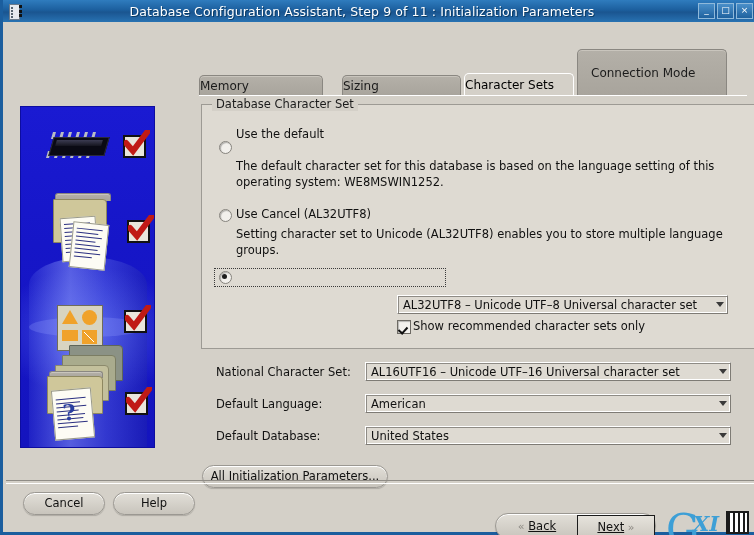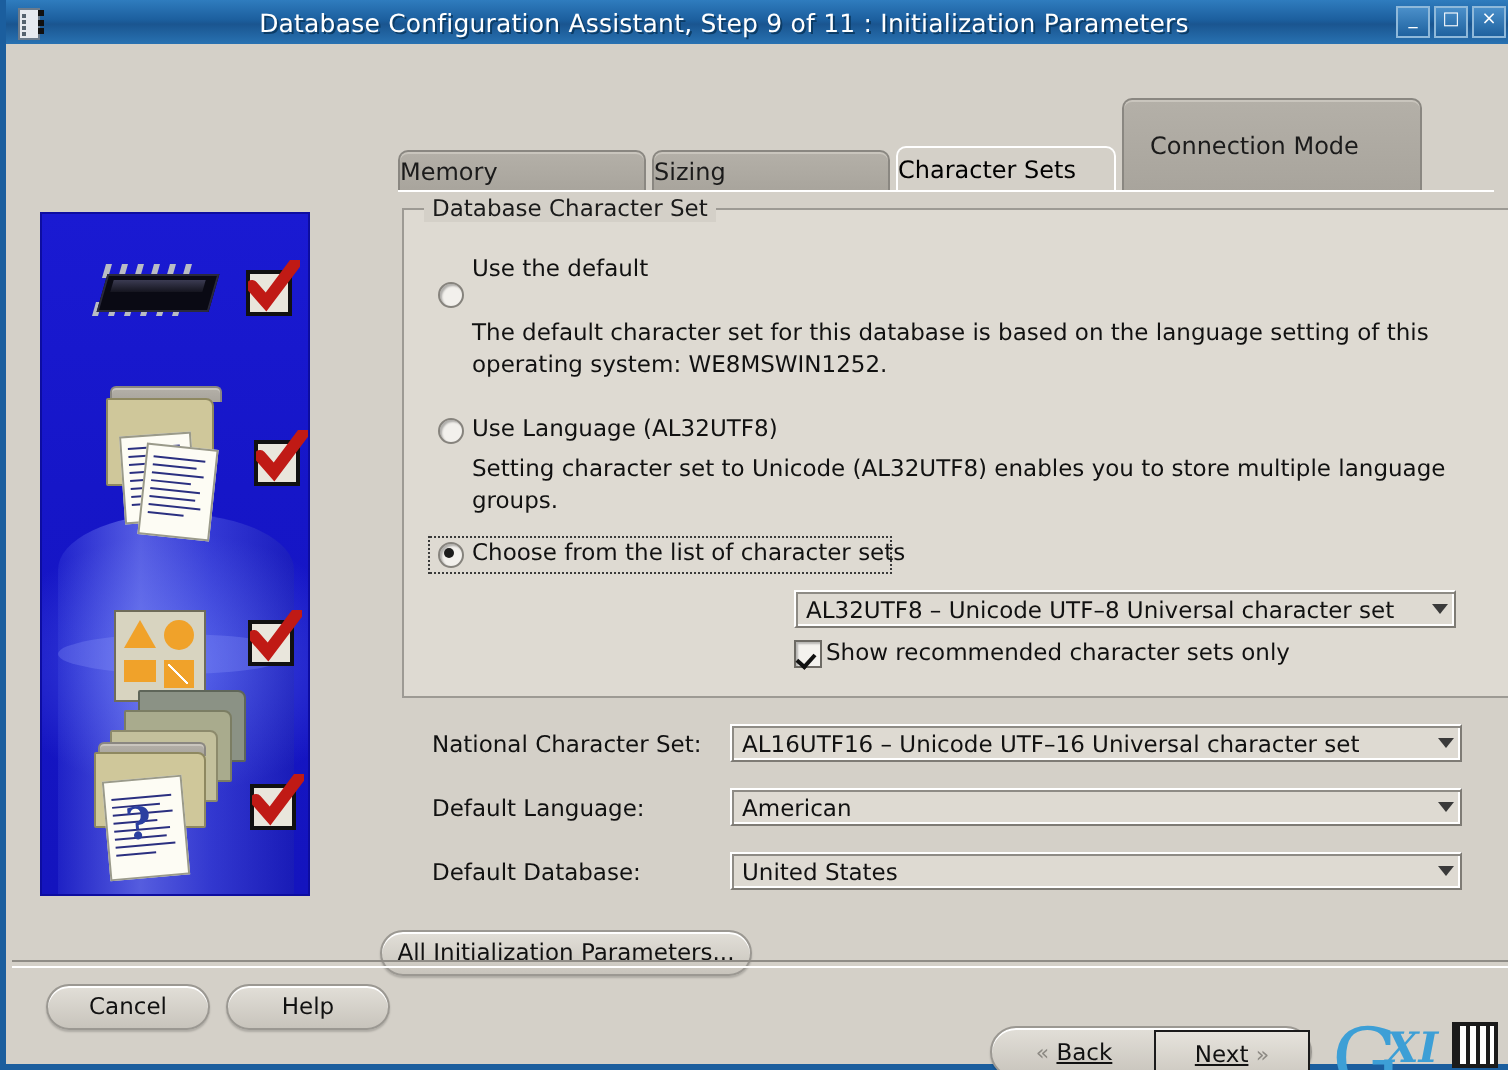--- a/index.html
+++ b/index.html
@@ -261,21 +261,21 @@
         <svg class="tick" viewBox="0 0 26 26">
           <path d="M2 13 L9 21 L24 1" stroke="#c01a15" stroke-width="6" fill="none" stroke-linecap="round"></path>
         </svg>
       </div>
     </div>
 
     <div class="tabs">
       <div class="tab" style="width:122px;padding:0;">
         <span>Memory</span>
       </div>
-      <div class="tab" style="width:117px;padding:0;">
+      <div class="tab" style="width:117px;padding:0;margin-left:16px;">
         <span>Sizing</span>
       </div>
       <div class="tab active" style="width:108px;padding:0;">
         <span>Character Sets</span>
       </div>
       <div class="tab" style="width:122px;padding:13px;">
         <span>Connection Mode</span>
       </div>
     </div>
 
@@ -283,27 +283,26 @@
 
       <div class="groupbox">
         <div class="gb-title">Database Character Set</div>
 
         <div class="radio" style="left:17px;top:36px"></div>
         <div class="lbl" style="left:34px;top:22px">Use the default</div>
         <div class="desc" style="left:34px;top:53px">The default character set for this database is based on the language setting of this</div>
         <div class="desc" style="left:34px;top:69px">operating system: WE8MSWIN1252.</div>
 
         <div class="radio" style="left:17px;top:104px"></div>
-        <div class="lbl" style="left:34px;top:102px">Use Language (AL32UTF8)</div>
+        <div class="lbl" style="left:34px;top:102px">Use Cancel (AL32UTF8)</div>
         <div class="desc" style="left:34px;top:121px">Setting character set to Unicode (AL32UTF8) enables you to store multiple language</div>
         <div class="desc" style="left:34px;top:137px">groups.</div>
 
         <div class="focusbox" style="left:12px;top:163px;width:230px;height:17px"></div>
         <div class="radio on" style="left:17px;top:166px"></div>
-        <div class="lbl" style="left:34px;top:164px">Choose from the list of character sets</div>
 
         <div class="combo" style="left:195px;top:190px;width:331px">
           <span class="val">AL32UTF8 – Unicode UTF–8 Universal character set</span>
           <span class="arw"></span>
         </div>
 
         <div class="chk" style="left:195px;top:215px"></div>
         <div class="lbl" style="left:211px;top:214px">Show recommended character sets only</div>
       </div>
 
@@ -319,21 +318,21 @@
         <span class="arw"></span>
       </div>
 
       <div class="lbl" style="left:17px;top:333px">Default Database:</div>
       <div class="combo" style="left:166px;top:330px;width:366px">
         <span class="val">United States</span>
         <span class="arw"></span>
       </div>
     </div>
 
-    <div class="rbtn" style="left:184px;top:443px;width:186px;">All Initialization Parameters...</div>
+    <div class="rbtn" style="left:196px;top:443px;width:186px;">All Initialization Parameters...</div>
 
     <div class="hsep" style="top:458px"></div>
 
     <div class="rbtn" style="left:17px;top:470px;width:82px;">Cancel</div>
     <div class="rbtn" style="left:107px;top:470px;width:82px;">Help</div>
 
     <div class="navgroup">
       <div class="navbtn" style="left:2px;width:78px;">
         <span class="chev">«</span>
         <span class="u">Back</span>

